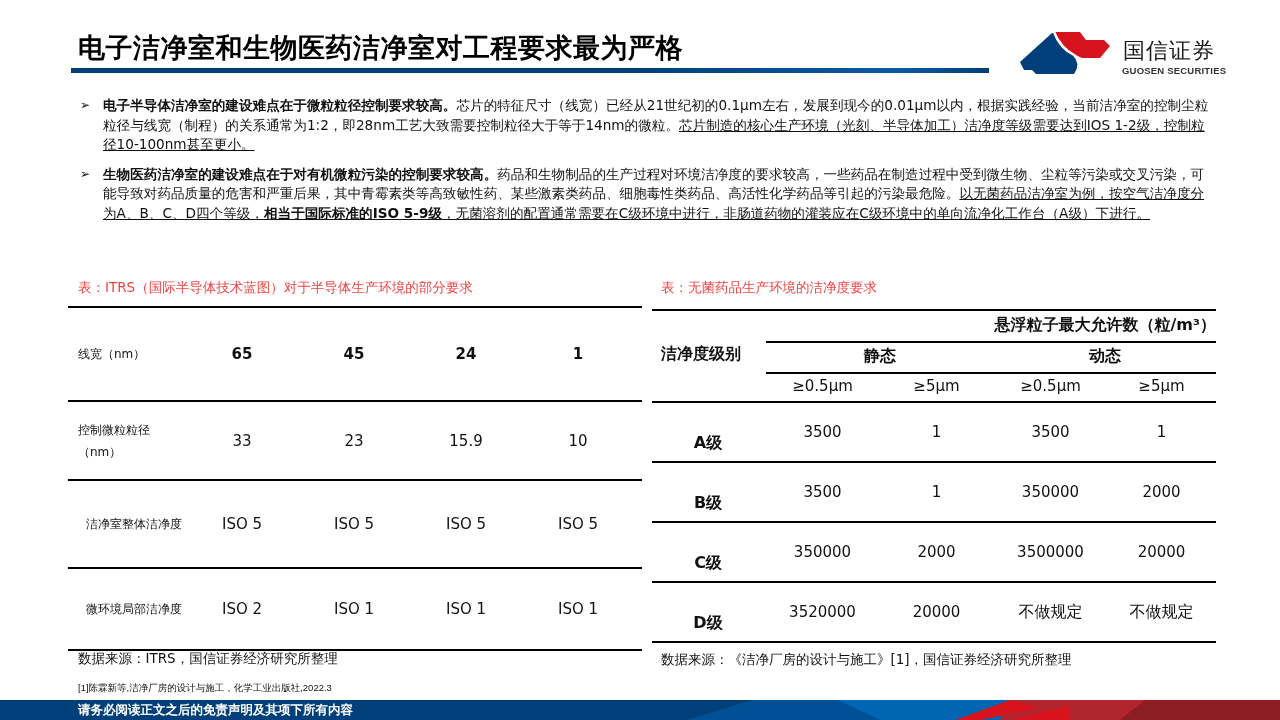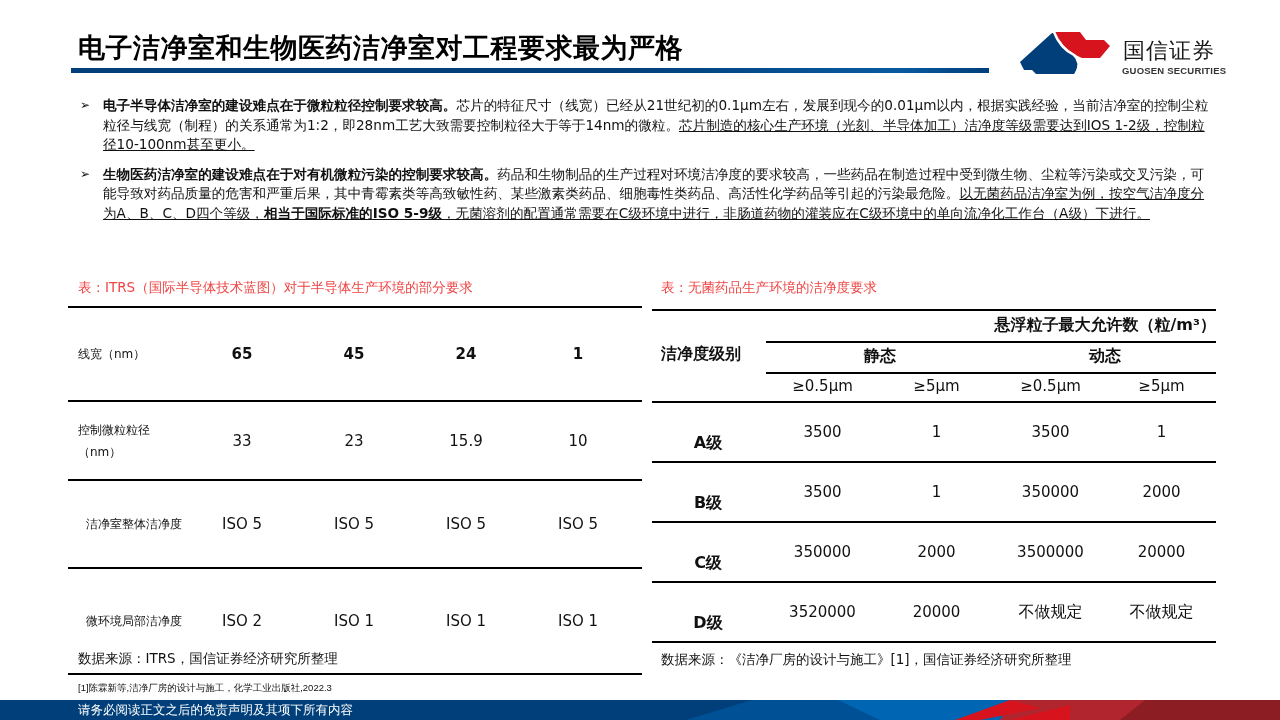--- a/index.html
+++ b/index.html
@@ -33,21 +33,21 @@
   .cap-left { left: 78px; top: 279px; }
   .cap-right { left: 661px; top: 279px; }
 
   
   .ltable { position: absolute; left: 68px; top: 306px; width: 574px; }
   .lrow { position: relative; display: flex; align-items: center; border-top: 2px solid #000; }
   .lrow:last-child { border-bottom: 2px solid #000; }
   .lrow .head { width: 118px; padding-left: 10px; font-weight: normal; font-size: 12px; line-height: 22px; }
   .lrow .cell { width: 112px; text-align: center; font-size: 15px; }
   .lrow .cell.bold { font-weight: bold; }
-  .r1 { height: 94px; } .r2 { height: 79px; } .r3 { height: 88px; } .r4 { height: 108px; }
+  .r1 { height: 94px; } .r2 { height: 79px; } .r3 { height: 88px; } .r4 { height: 84px; }
 
   .src { position: absolute; font-size: 13.5px; color: #111; }
   .src-left { left: 78px; top: 650px; }
   .src-right { left: 661px; top: 651px; }
 
   .footnote { position: absolute; left: 78px; top: 682px; font-size: 9.5px; color: #111; font-family: "Liberation Sans", sans-serif; }
 
   
   .rtable { position: absolute; left: 652px; top: 309px; width: 564px; }
   .rhead { position: relative; height: 94px; border-top: 2px solid #000; border-bottom: 2px solid #000; }
@@ -56,21 +56,21 @@
   .rhead .rule1 { position: absolute; left: 114px; right: 0; top: 30px; height: 2px; background: #000; }
   .rhead .sub-hdr { position: absolute; top: 35px; font-weight: bold; font-size: 16px; text-align: center; }
   .rhead .rule2 { position: absolute; left: 114px; right: 0; top: 61px; height: 2px; background: #000; }
   .rhead .unit { position: absolute; top: 66px; font-size: 15px; text-align: center; }
   .rrow { display: flex; align-items: center; border-bottom: 2px solid #000; height: 60px; }
   .rrow .grade { width: 114px; text-align: center; font-weight: bold; font-size: 16px; padding-right: 2px; margin-top: 22px; }
   .rrow .cell { text-align: center; font-size: 15px; }
   .c1 { width: 113px; } .c2 { width: 115px; } .c3 { width: 113px; } .c4 { width: 109px; }
 
   
-  .footer { position: absolute; left: 0; top: 700px; width: 1280px; height: 20px; overflow: hidden; background: #be185d; }
+  .footer { position: absolute; left: 0; top: 700px; width: 1280px; height: 20px; overflow: hidden; background: #be185d; font-weight: bold; }
   .footer .text { position: absolute; left: 78px; top: 2px; font-size: 12.5px; color: #fff; z-index: 2; }
   .footer svg { position: absolute; left: 0; top: 0; }
 </style>
 </head>
 <body>
 
 <div class="title">电子洁净室和生物医药洁净室对工程要求最为严格</div>
 <div class="title-rule"></div>
 
 <div class="logo">

